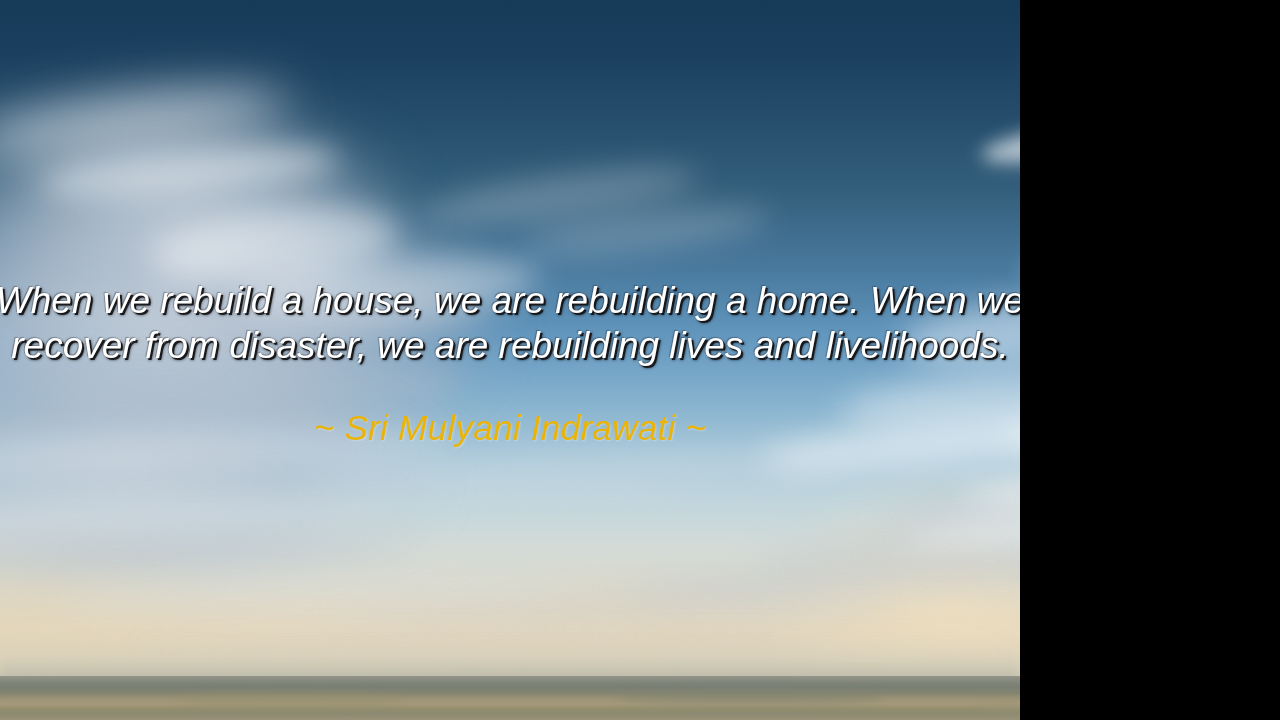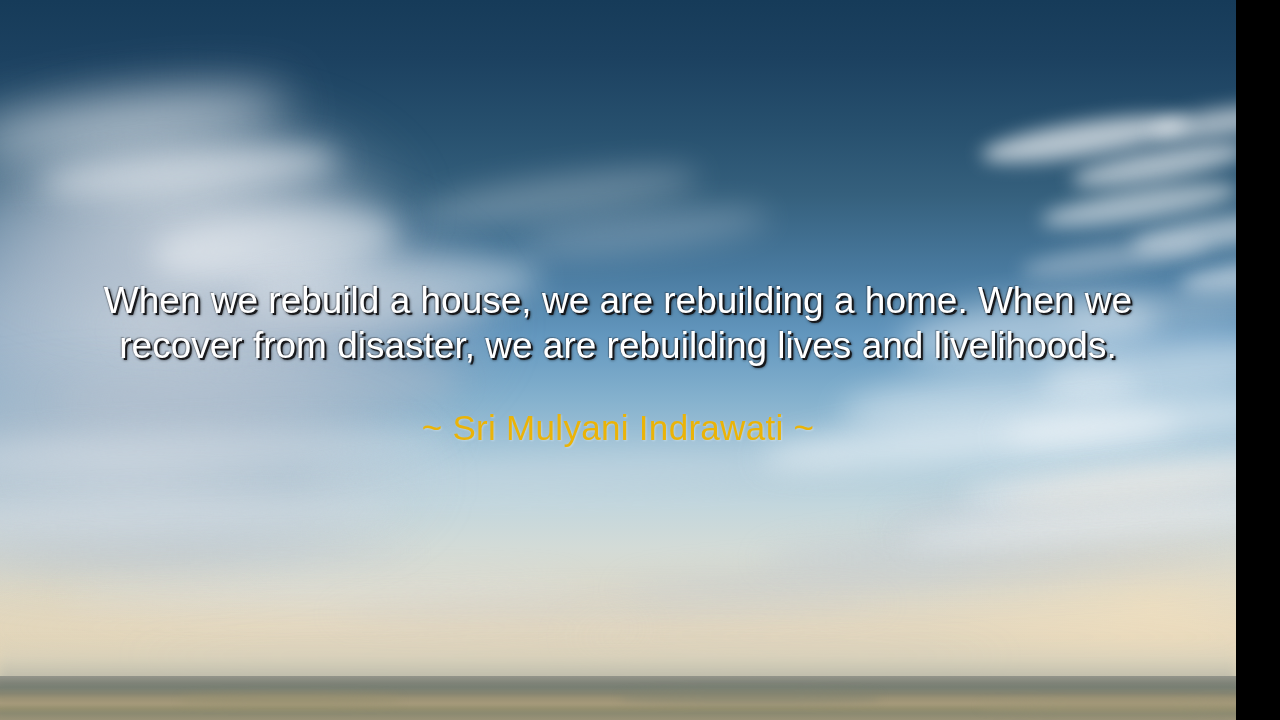--- a/index.html
+++ b/index.html
@@ -2,24 +2,25 @@
 <html><head>
 <meta charset="utf-8">
 <style>
   html, body {
     margin: 0;
     padding: 0;
     background: #000;
   }
   #stage {
     position: relative;
-    width: 1236px;
+    width: 1020px;
     height: 720px;
     overflow: hidden;
     font-family: "Liberation Sans", sans-serif;
+    font-style: italic;
   }
 
   
   .sky {
     position: absolute;
     inset: 0;
     background: linear-gradient(to bottom,
       #163b59 0%,
       #1c4160 8%,
       #27506e 18%,

